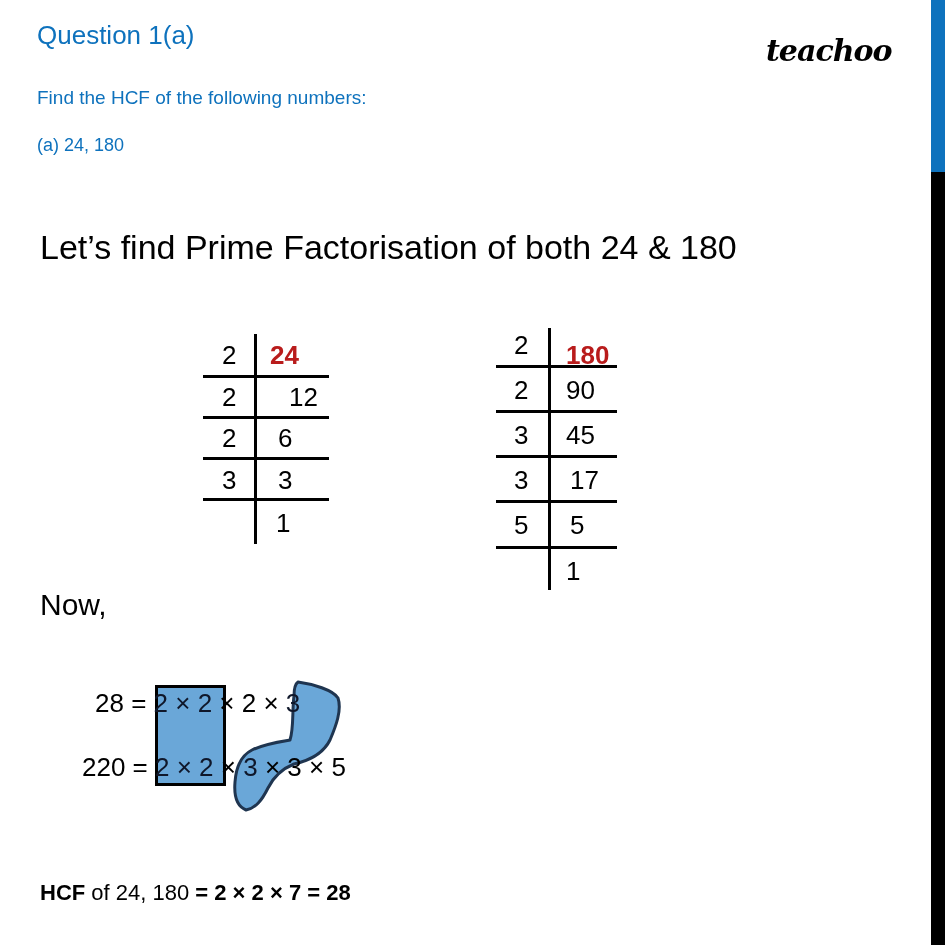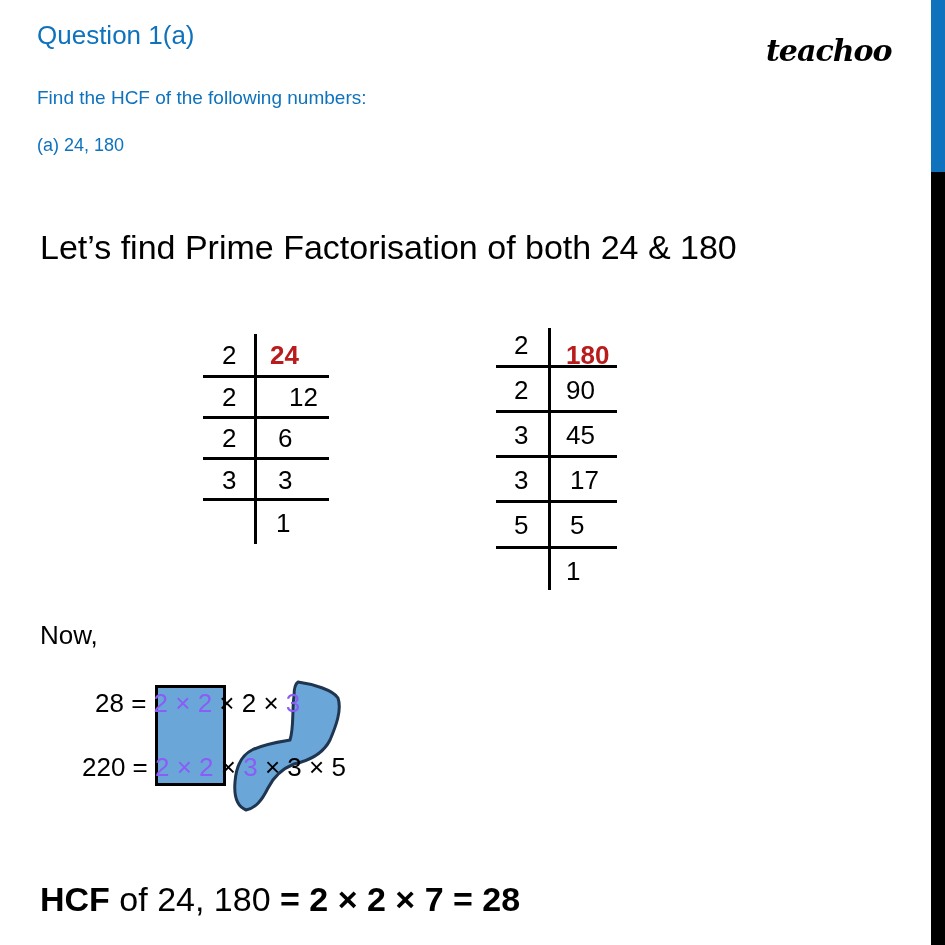--- a/index.html
+++ b/index.html
@@ -22,31 +22,31 @@
     .side-blue { left: 931px; top: 0; width: 14px; height: 172px; background: #0e72bd; }
     .side-black { left: 931px; top: 172px; width: 14px; height: 773px; background: #000; }
 
     
     .dt { position: absolute; }
     .dt .vline { position: absolute; width: 3px; background: #000; }
     .dt .hline { position: absolute; height: 3px; background: #000; }
     .dt .cell { position: absolute; font-size: 26px; line-height: 30px; }
     .dt .cell.bold { font-weight: bold; color: #b91c1c; }
 
-    .now { left: 40px; top: 620px; font-size: 26px; }
+    .now { left: 40px; top: 588px; font-size: 30px; }
     .eq { font-size: 26px; }
-    .hcf { left: 40px; top: 880px; font-size: 34px; }
+    .hcf { left: 40px; top: 880px; font-size: 22px; }
     .hcf b { font-weight: bold; }
 
     .rect-hl {
       position: absolute; left: 155px; top: 685px; width: 65px; height: 95px;
       background: #6aa7d8; border: 3px solid #000;
     }
     .blob { position: absolute; left: 228px; top: 676px; }
-    .eq .hl { color: #8b5cf6; }
+    .eq .hl { color: #0f172a; }
   </style>
 </head>
 <body>
 
 <div class="abs q-title blue">Question 1(a)</div>
 <div class="abs q-text blue">Find the HCF of the following numbers:</div>
 <div class="abs q-part blue">(a) 24, 180</div>
 <div class="abs logo">teachoo</div>
 
 <div class="abs side-blue"></div>

